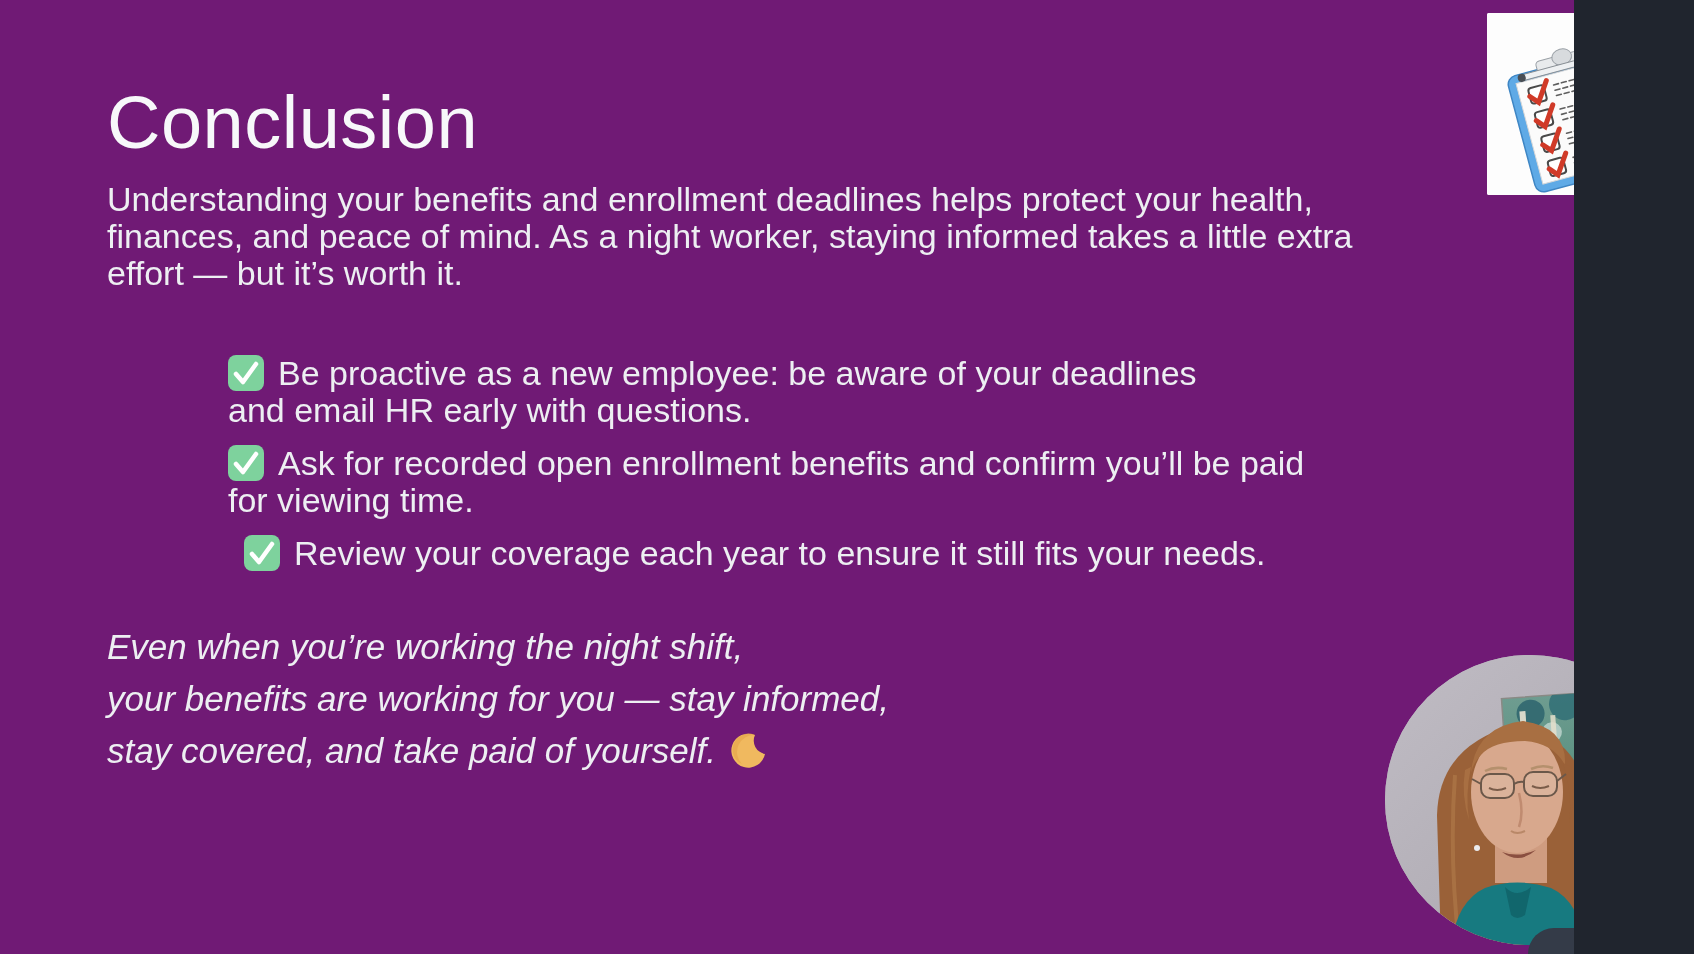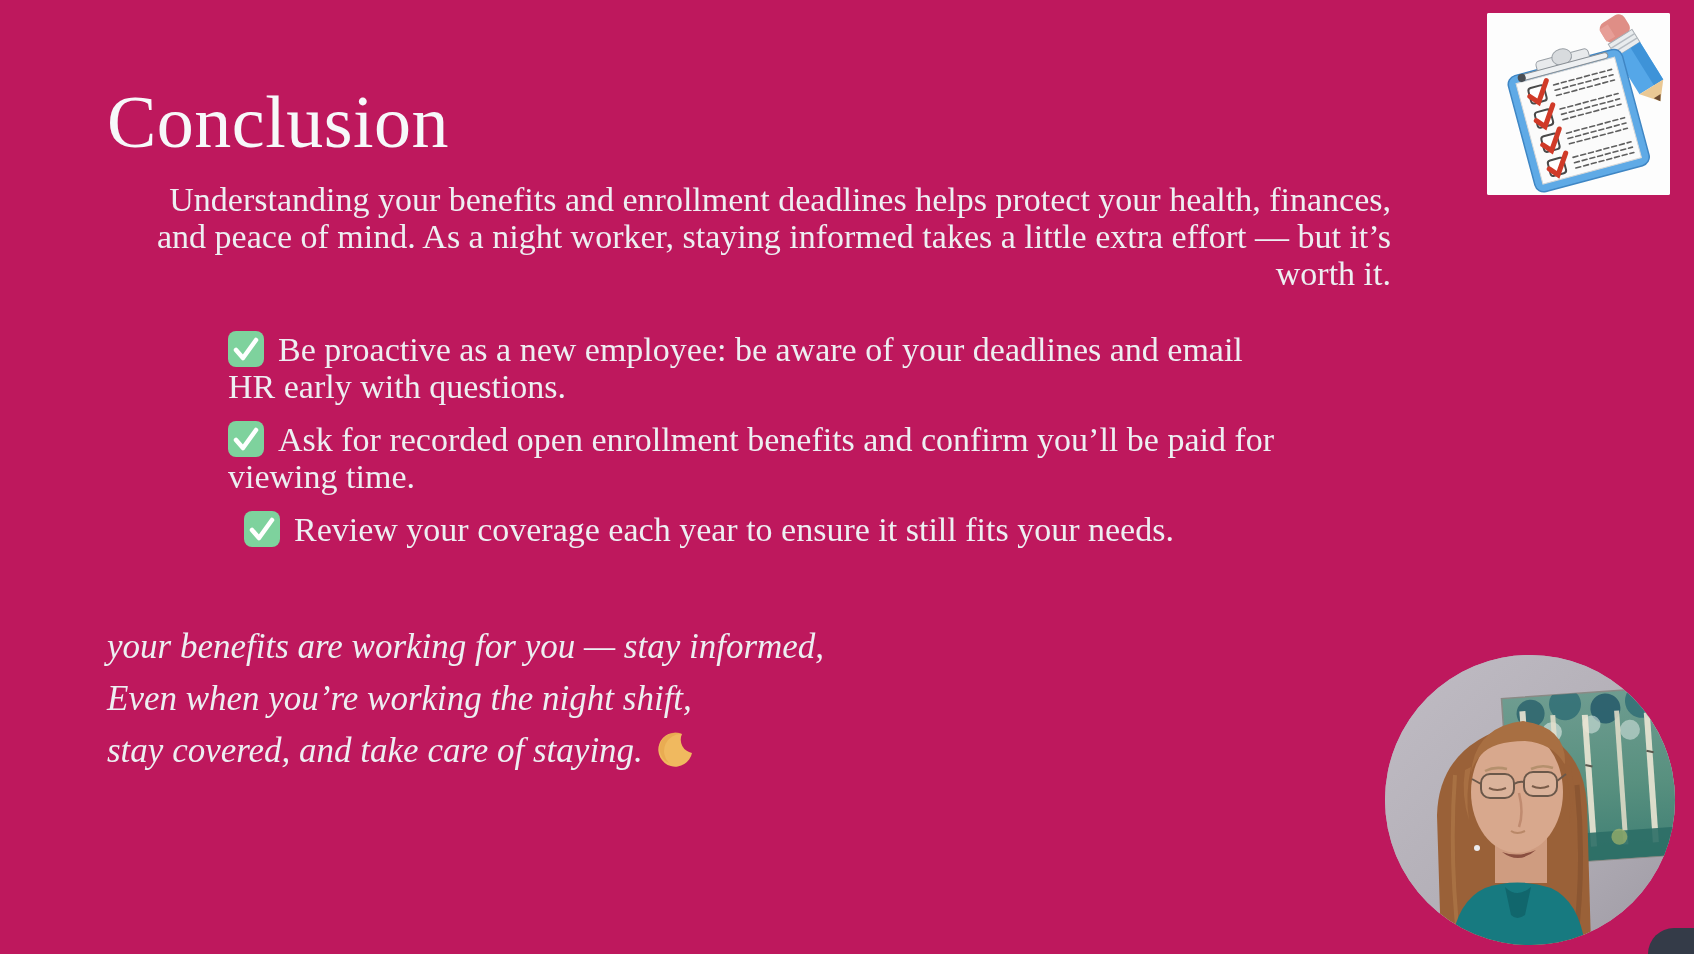--- a/index.html
+++ b/index.html
@@ -1,37 +1,37 @@
 <!DOCTYPE html>
 <html><head>
 <meta charset="utf-8">
 <style>
   html,body{margin:0;padding:0;background:#20252e;}
   .stage{
     position:relative;
-    width:1694px;height:954px;
+    width:1574px;height:954px;
     overflow:hidden;
-    background:#be185d;
-    font-family:Liberation Serif, serif;
+    background:#701a75;
+    font-family:Liberation Sans, sans-serif;
     color:#edeff2;
   }
   .slide-title{
     position:absolute;left:107px;top:84px;
     font-size:74px;line-height:1.05;font-weight:400;
     color:#f7f8fa;letter-spacing:0.5px;
   }
   .intro{
-    position:absolute;left:113px;top:181px;width:1278px;
-    font-size:34px;line-height:37px;font-weight:400;text-align:right;
+    position:absolute;left:107px;top:181px;width:1278px;
+    font-size:34px;line-height:37px;font-weight:400;
   }
   .bullets{
     position:absolute;left:228px;top:331px;width:1130px;
   }
   .bullet{margin-bottom:16px;font-size:34px;line-height:37px;}
-  .bullet.b1{width:1030px;}
+  .bullet.b1{width:1030px;margin-top:24px;}
   .bullet.b2{width:1105px;}
   .bullet.b3{width:1115px;margin-left:16px;}
   .check-icon{
     display:inline-block;width:36px;height:36px;
     background:#7ed29d;border-radius:8px;
     vertical-align:-6px;margin-right:14px;
   }
   .check-icon svg{display:block;width:36px;height:36px;}
   .closing{
     position:absolute;left:107px;top:621px;
@@ -78,23 +78,23 @@
           </svg></span><span>Ask for recorded open enrollment benefits and confirm you’ll be paid for viewing time.</span>
     </div>
     <div class="bullet b3">
       <span class="check-icon"><svg viewBox="0 0 36 36">
             <path d="M8 19 L15 27 L28 9" fill="none" stroke="#ffffff" stroke-width="4.5" stroke-linecap="round" stroke-linejoin="round"></path>
           </svg></span><span>Review your coverage each year to ensure it still fits your needs.</span>
     </div>
   </div>
 
   <div class="closing">
+    <div>Even when you’re working the night shift,</div>
     <div>your benefits are working for you — stay informed,</div>
-    <div>Even when you’re working the night shift,</div>
-    <div><span>stay covered, and take care of staying.</span><span class="moon-icon"><svg viewBox="0 0 38 38">
+    <div><span>stay covered, and take paid of yourself.</span><span class="moon-icon"><svg viewBox="0 0 38 38">
             <path d="M25 3 A17 17 0 1 0 35 22 A13.5 13.5 0 0 1 25 3 Z" fill="#f0b95f"></path>
             <path d="M25 3 A17 17 0 0 0 12 32 A14 14 0 0 1 25 3 Z" fill="#e3a247" opacity="0.55"></path>
           </svg></span></div>
   </div>
 
   <div class="clipboard-img">
     <svg viewBox="0 0 183 182" width="183" height="182">
       <rect x="0" y="0" width="183" height="182" fill="#fdfdfd"></rect>
 
       <g transform="translate(122,6) rotate(-32)">

